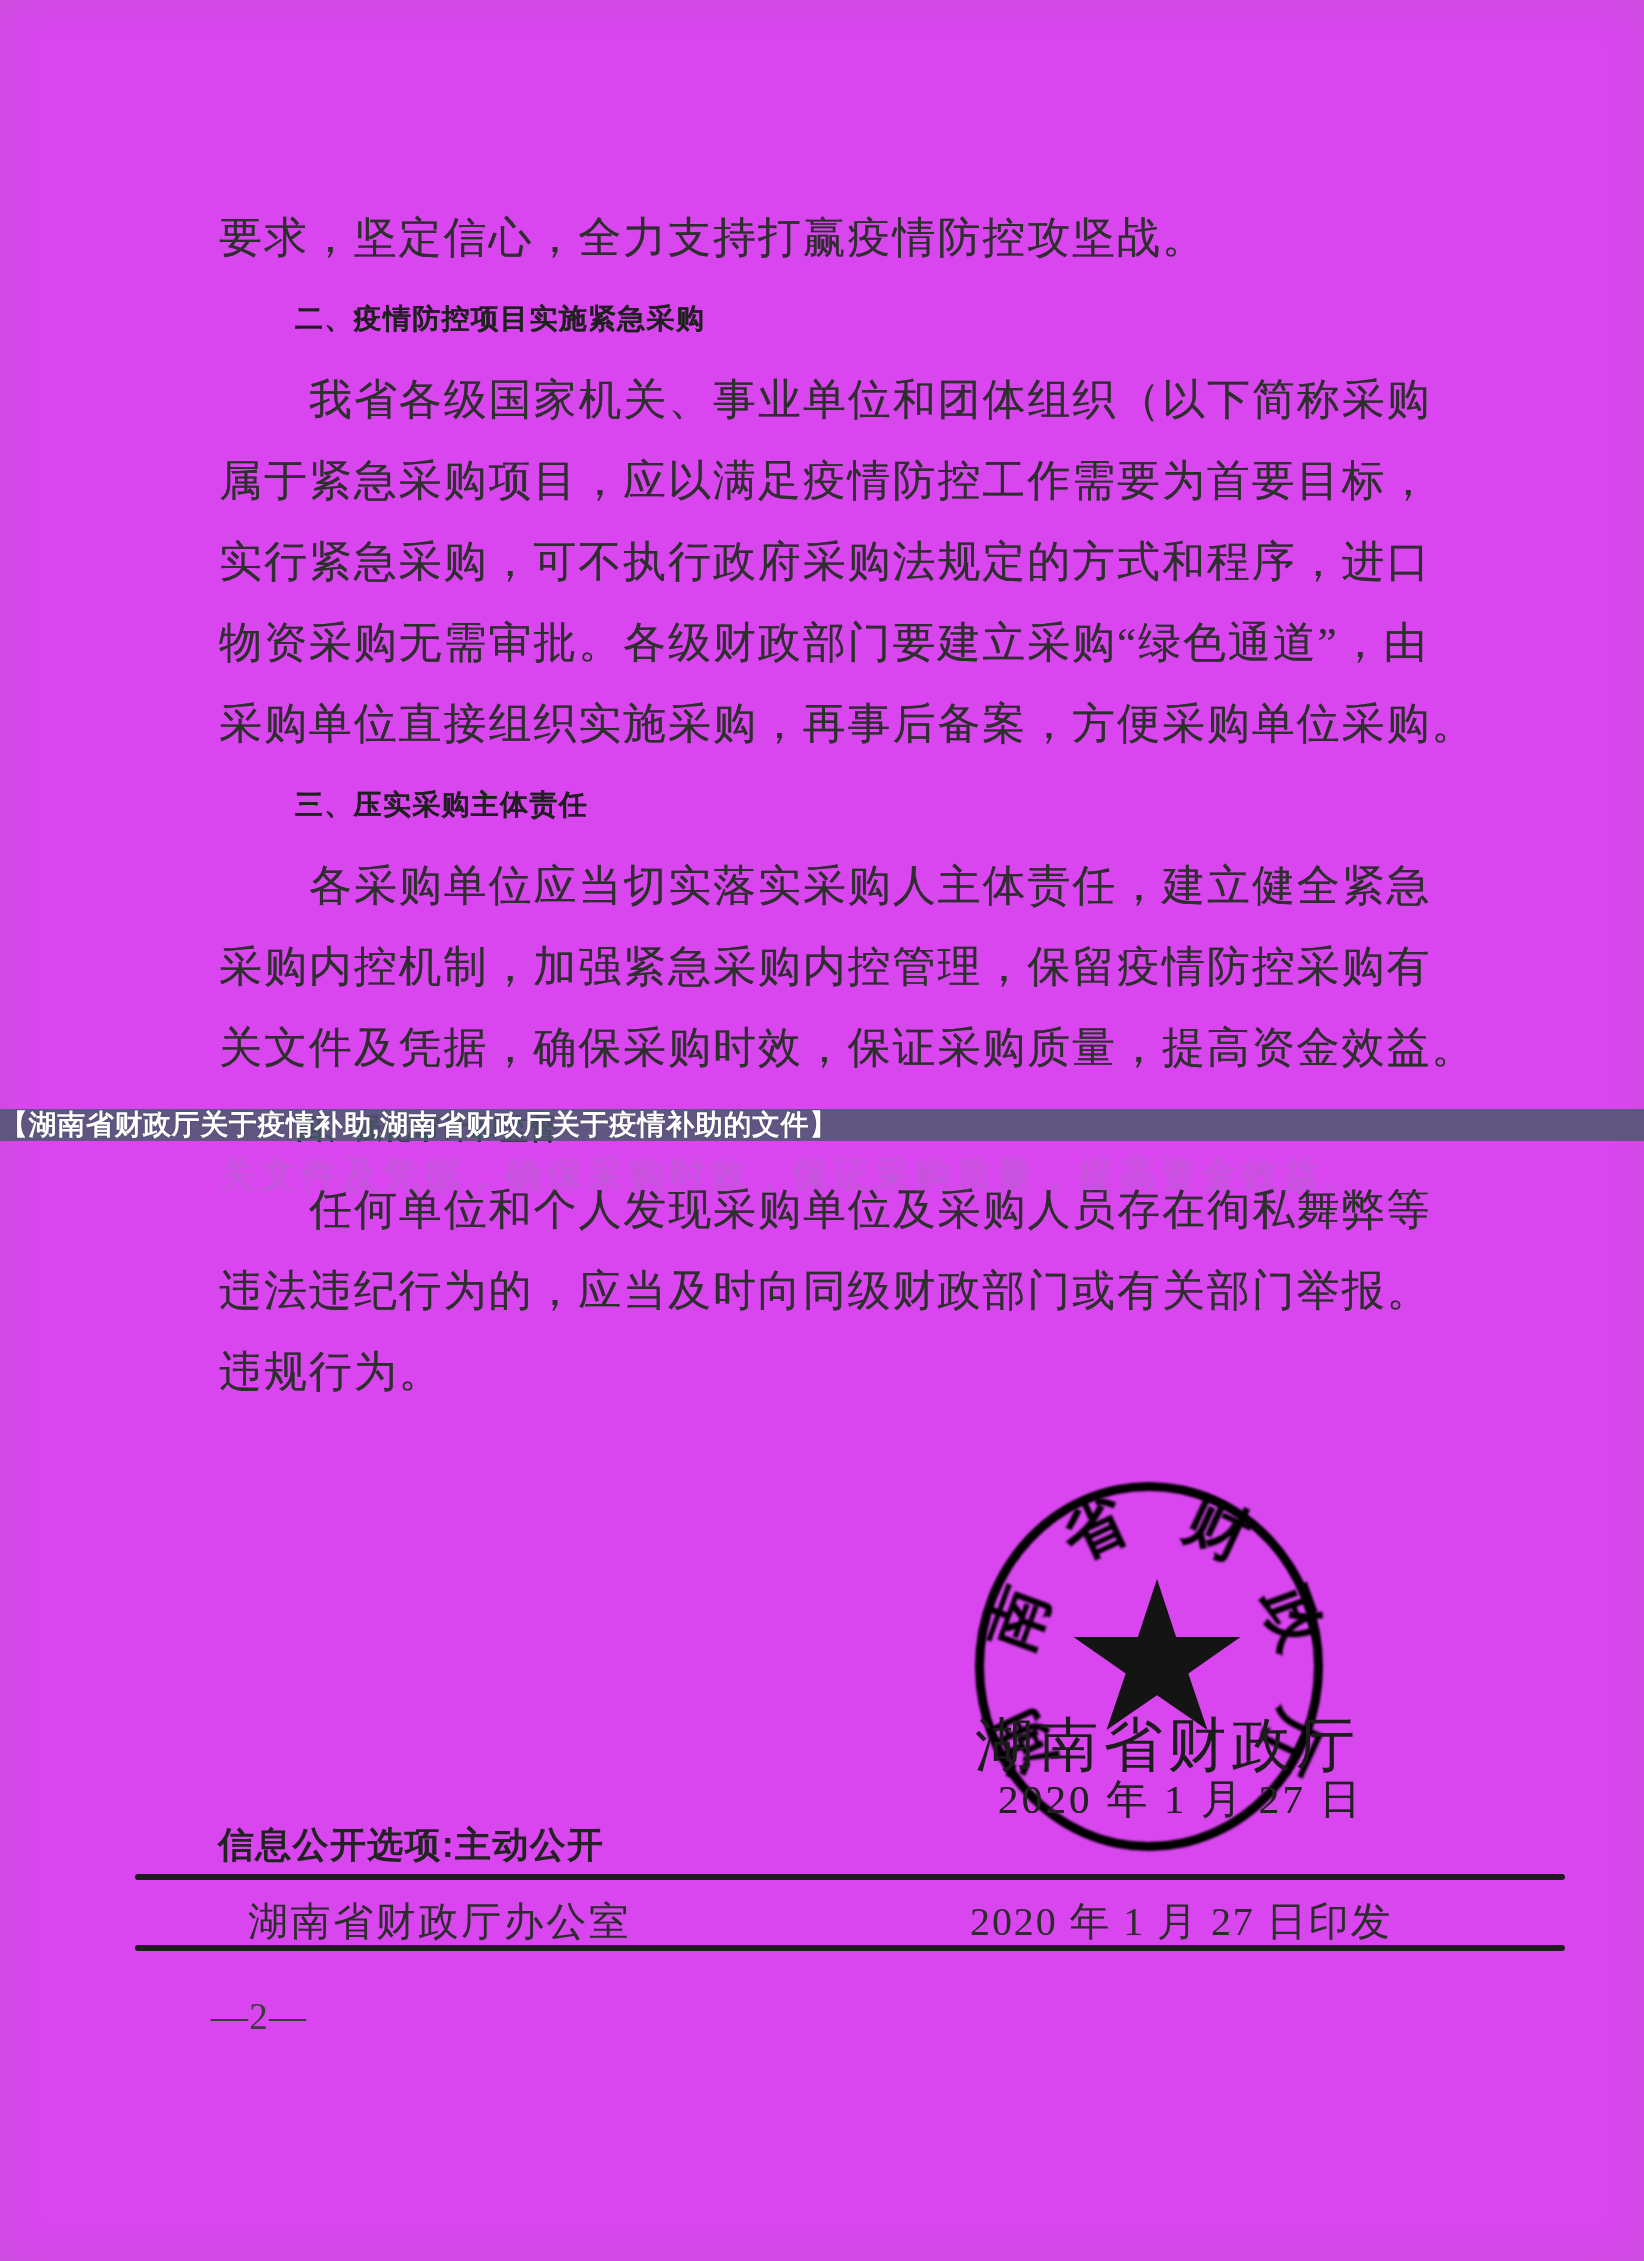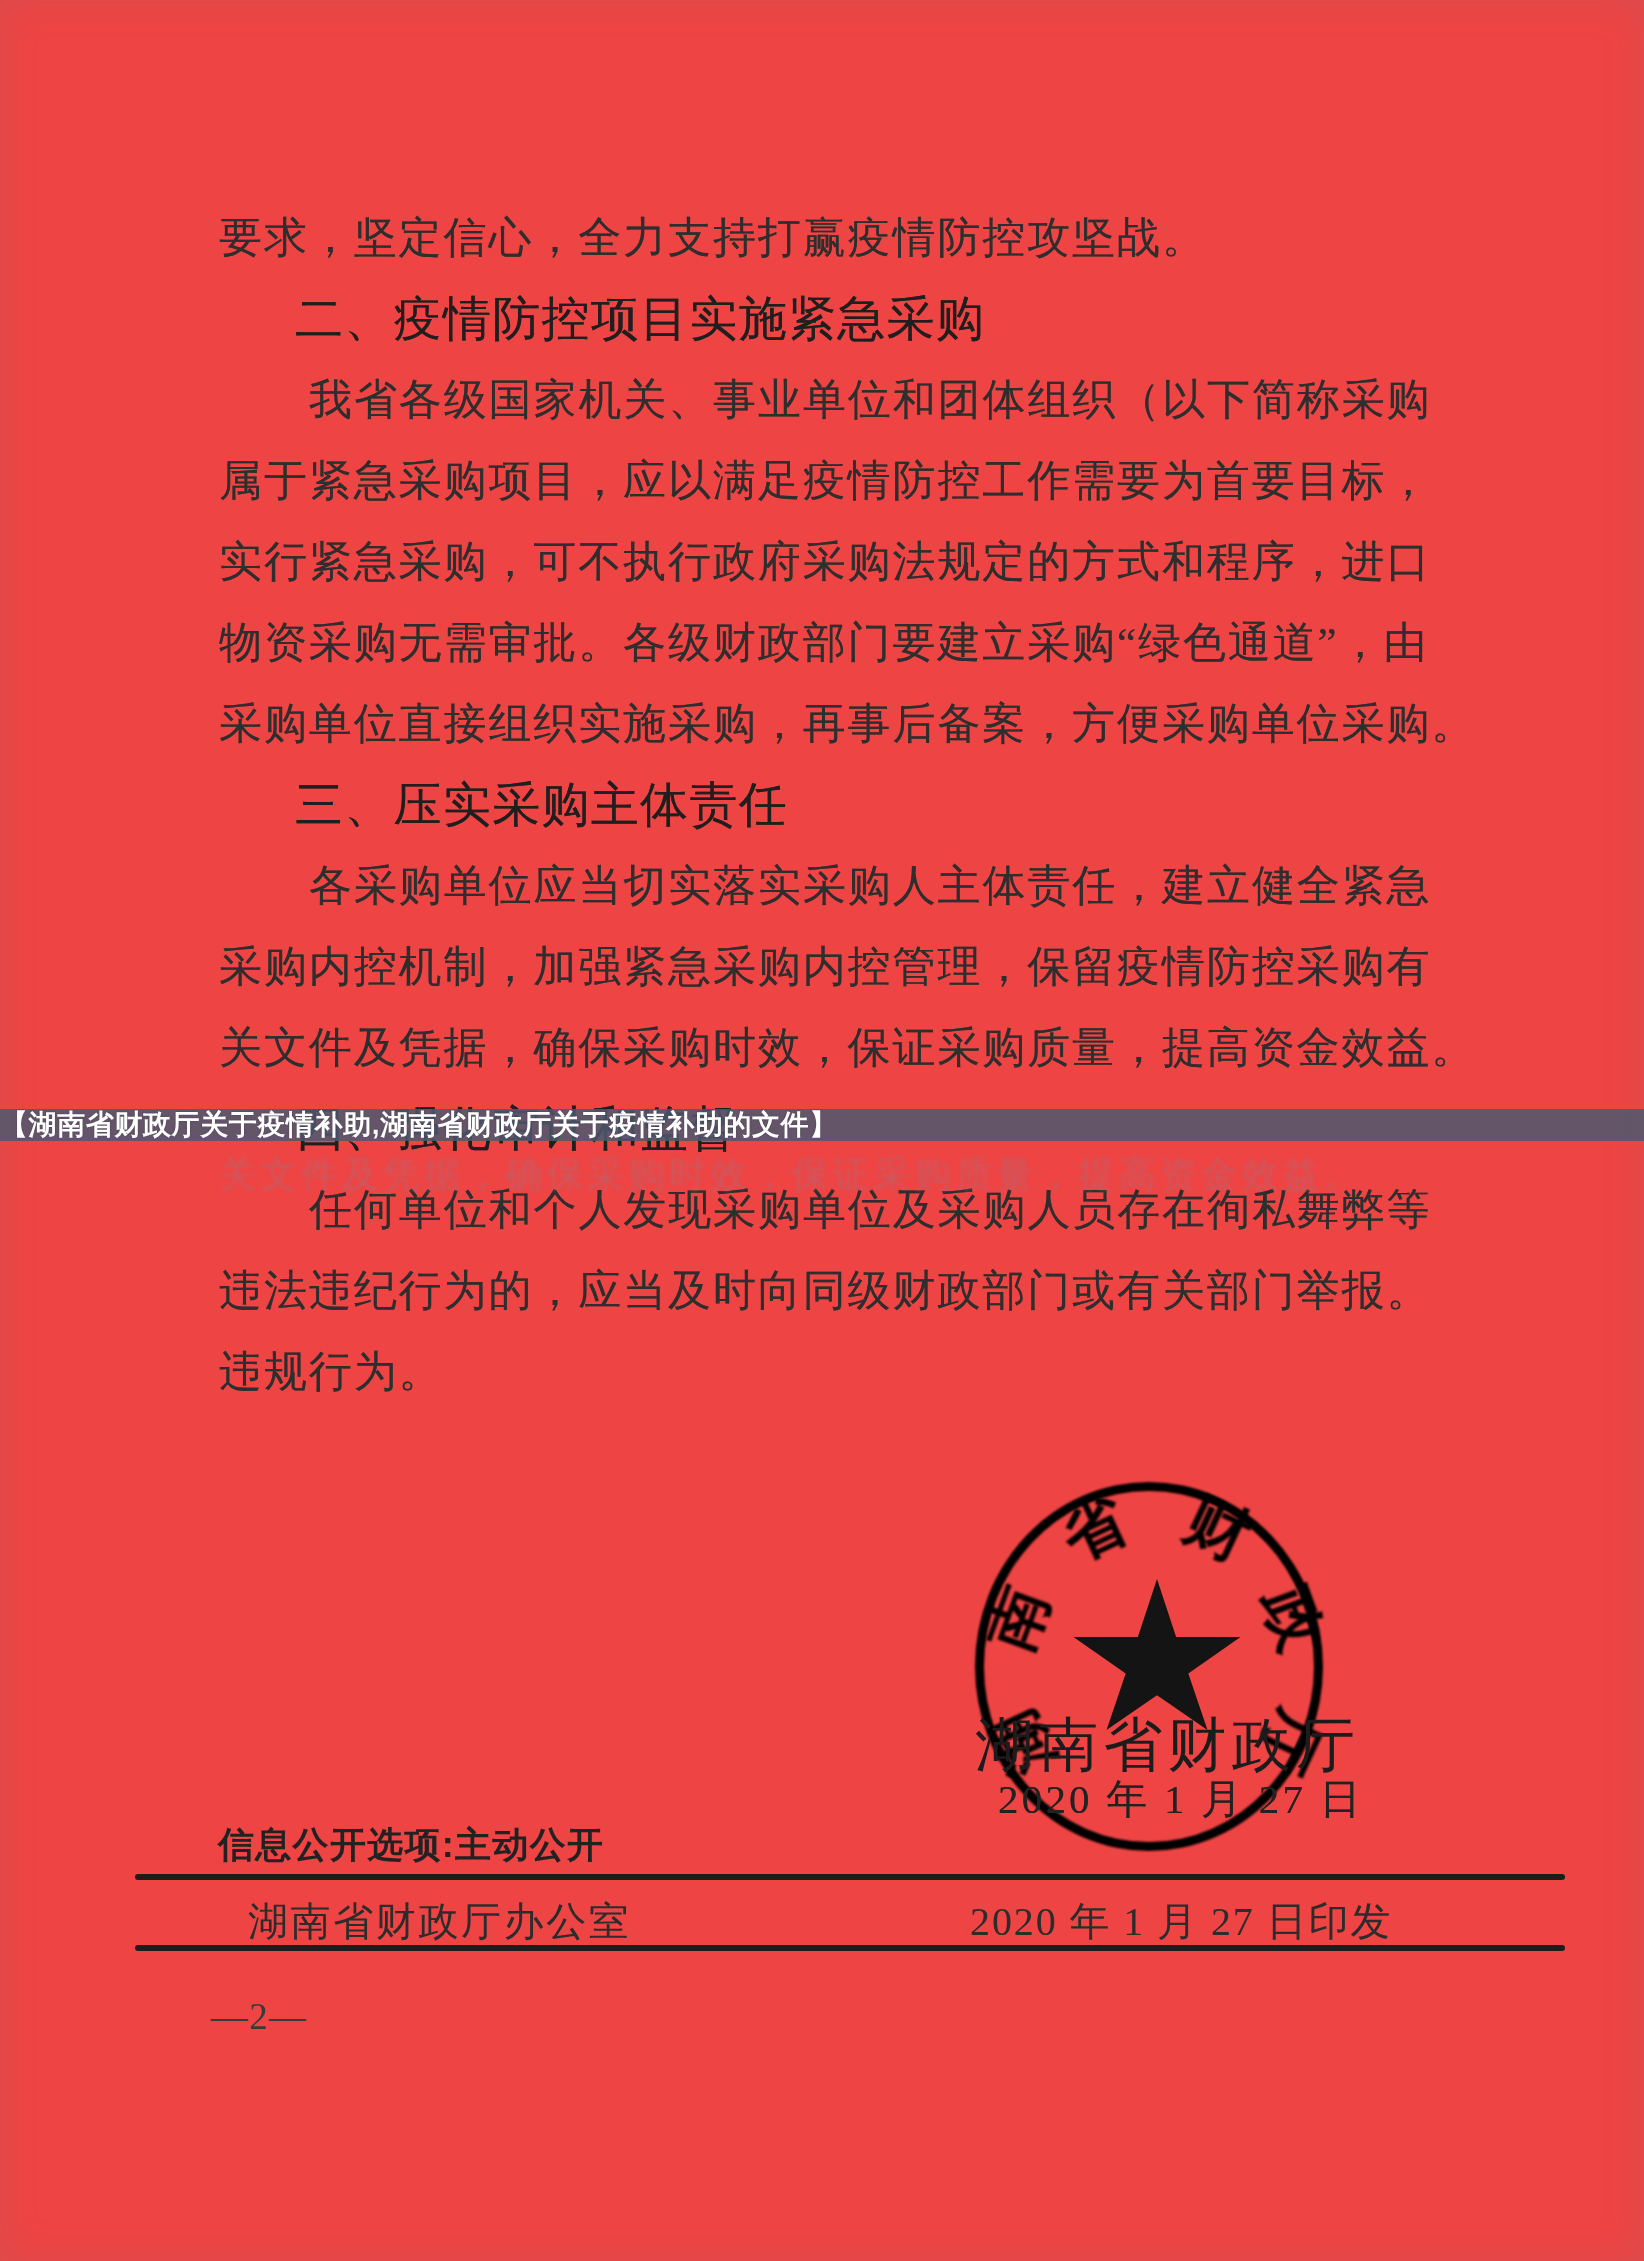--- a/index.html
+++ b/index.html
@@ -1,32 +1,32 @@
 <!DOCTYPE html>
 <html style="font-size:10.3px"><head>
 <meta charset="utf-8">
 <style>
   html,body { margin:0; padding:0; background:#e8e8e6; }
   #page {
     position:relative; width:1644px; height:2261px;
-    background:#ef4444; overflow:hidden;
+    background:#d946ef; overflow:hidden;
     font-family:"Liberation Serif","DejaVu Serif",serif;
     box-shadow: inset 0 0 39px rgba(120,120,118,.18);
   }
   
   #doc-lines { position:absolute; left:219px; top:197px; width:1225px; }
   .tline {
     height:81px; line-height:81px; white-space:nowrap;
     font-size:43px; letter-spacing:1.9px; color:#2e2e2e;
     text-shadow:0 0 0.6px rgba(46,46,46,.55);
   }
   .tline.indent { padding-left:90px; }
   .tline.heading {
     font-family:"Liberation Sans","DejaVu Sans",sans-serif;
-    font-weight:normal; font-size:48px; letter-spacing:1.3px;
+    font-weight:bold; font-size:28px; letter-spacing:1.3px;
     color:#1f1f1f; padding-left:76px;
     text-shadow:0 0 0.6px rgba(20,20,20,.7);
   }
   
   #banner {
     position:absolute; left:0; top:1109px; width:1644px; height:32px;
     background:rgba(77,88,111,.86);
     display:flex; align-items:center; justify-content:flex-start; z-index:5;
   }
   #banner .btext {

